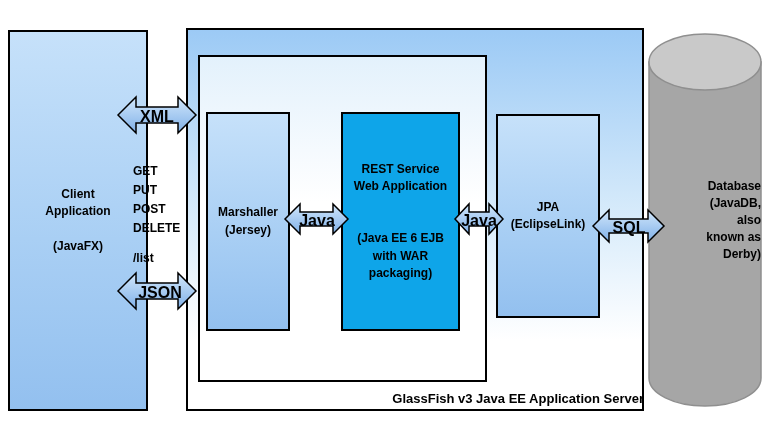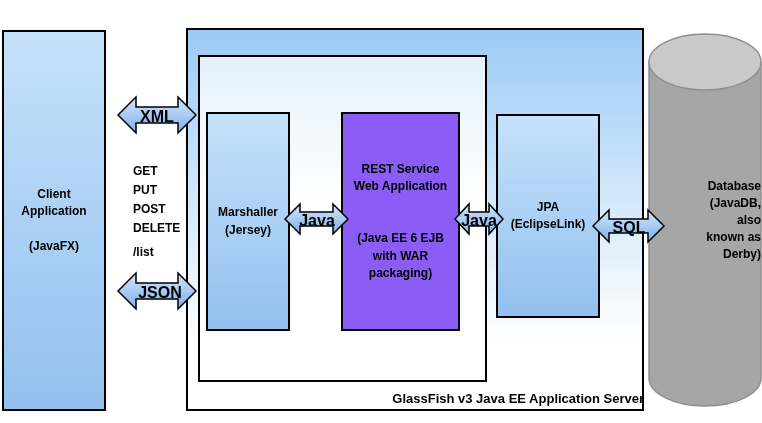--- a/index.html
+++ b/index.html
@@ -4,49 +4,49 @@
 <style>
   * { margin: 0; padding: 0; box-sizing: border-box; }
   body { font-family: "Liberation Sans", sans-serif; background: #ffffff; }
   .canvas {
     position: relative; width: 762px; height: 423px;
     background: #ffffff; overflow: hidden;
     color: #000; font-weight: bold; font-size: 12px;
   }
   .box { position: absolute; border: 2px solid #000; }
   .blue-grad { background: linear-gradient(to bottom, #c6e1fa 0%, #a9cff4 55%, #93c0ef 100%); }
-  .client-box { left: 2px; top: 30px; width: 104px; height: 381px; }
+  .client-box { left: 8px; top: 30px; width: 140px; height: 381px; }
   .server-box {
     left: 186px; top: 28px; width: 458px; height: 383px;
     background: linear-gradient(to bottom, #9ccaf5 0%, #d9ecfb 50%, #ffffff 82%);
   }
   .inner-box {
     left: 198px; top: 55px; width: 289px; height: 327px;
     background: linear-gradient(to bottom, #e3f1fc 0%, #ffffff 45%);
   }
   .marshaller-box { left: 206px; top: 112px; width: 84px; height: 219px; }
-  .rest-box { left: 341px; top: 112px; width: 119px; height: 219px; background: #8b5cf6; }
+  .rest-box { left: 341px; top: 112px; width: 119px; height: 219px; background: #0ea5e9; }
   .jpa-box { left: 496px; top: 114px; width: 104px; height: 204px; }
   .center-text {
     display: flex; align-items: center; justify-content: center;
     text-align: center; white-space: pre-line; line-height: 1.45;
   }
   .abs-label {
     position: absolute; text-align: right; white-space: pre-line; line-height: 1.42;
   }
   .server-label { left: 186px; top: 390px; width: 458px; font-size: 13px; }
   .db-label { left: 649px; top: 178px; width: 112px; }
   .arrow-label { position: absolute; text-align: center; width: 60px; font-size: 16px; }
   .xml-label  { left: 127px; top: 108px; }
   .json-label { left: 130px; top: 284px; }
   .java1-label { left: 287px; top: 212px; }
   .java2-label { left: 449px; top: 212px; }
   .sql-label  { left: 599px; top: 219px; }
   .http-list { position: absolute; left: 133px; top: 162px; width: 60px; line-height: 19px; text-align: left; }
-  .http-list .last { margin-top: 5px; }
+  .http-list .last { margin-top: 11px; }
   svg.overlay { position: absolute; left: 0; top: 0; width: 762px; height: 423px; pointer-events: none; }
 </style>
 </head>
 <body>
 
 <div class="canvas">
 
   <div class="box blue-grad client-box center-text">
     <span>Client
 Application

